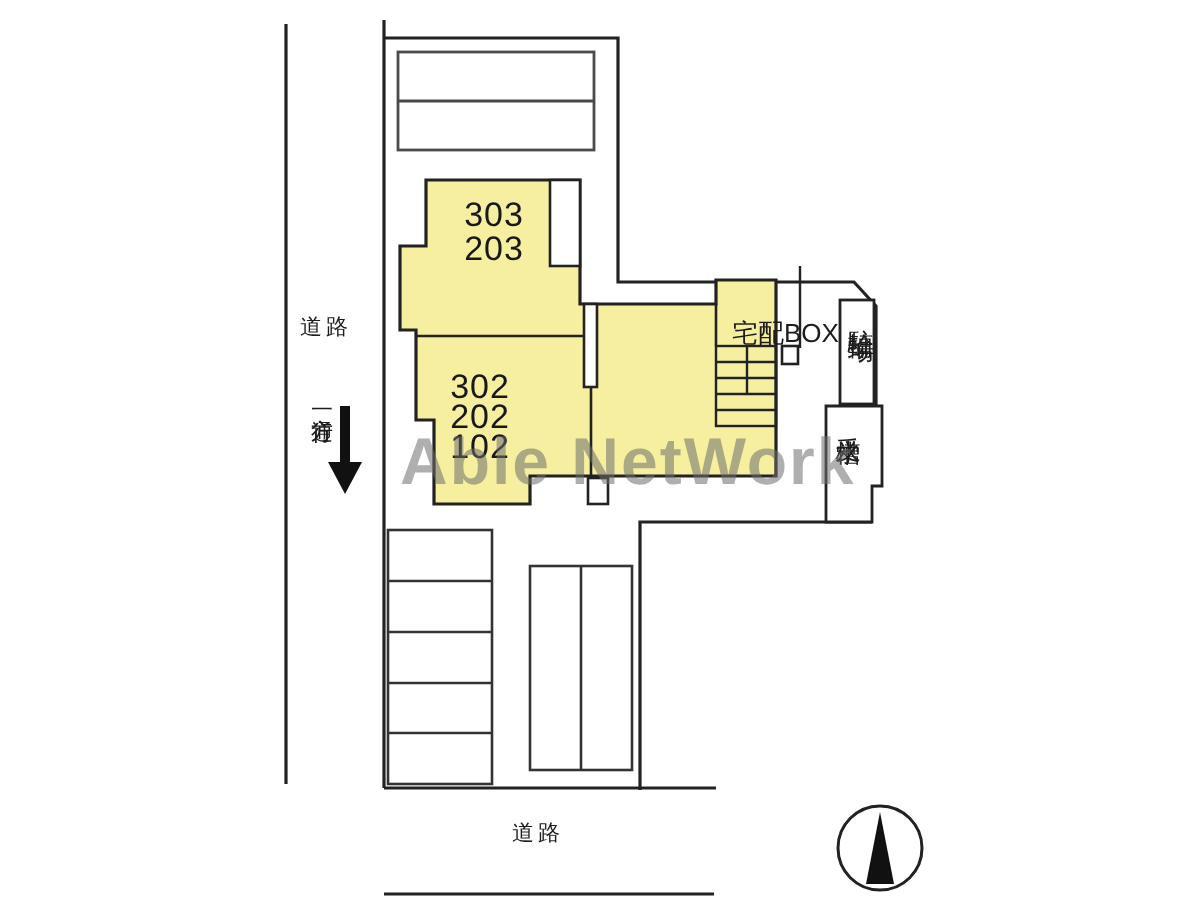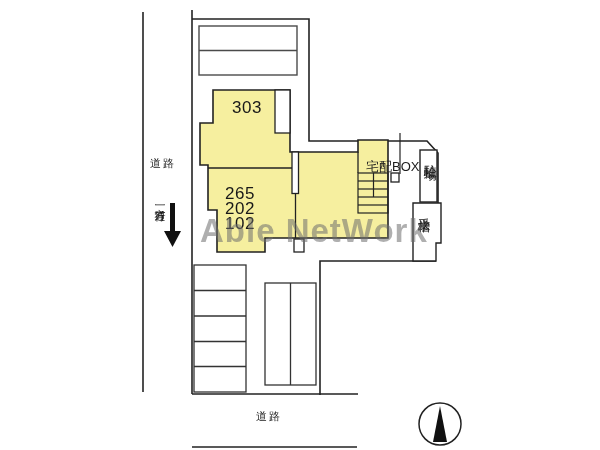--- a/index.html
+++ b/index.html
@@ -101,24 +101,25 @@
       <circle cx="440" cy="424" r="21" fill="#ffffff" stroke="#222" stroke-width="1.5"></circle>
       <polygon points="440,406 433,442 447,442" fill="#111"></polygon>
     </g>
   </svg>
 
   <div class="lbl lbl-road" style="left:150px;top:156px;">道路</div>
   <div class="lbl vert" id="oneway-label" style="left:152px;top:199px;">一方通行</div>
 
   <div class="units tall" style="left:215px;top:99px;">
     <div>303</div>
+    <div>203</div>
   </div>
 
   <div class="units" style="left:208px;top:186px;">
-    <div>265</div>
+    <div>302</div>
     <div>202</div>
     <div>102</div>
   </div>
 
 
   <div class="lbl" id="delivery-label" style="left:366px;top:117px;margin-top:41px;">宅配BOX</div>
   <div class="lbl vert" id="bicycle-label" style="left:421px;top:154px;">駐輪場</div>
   <div class="lbl vert" id="tank-label" style="left:415px;top:208px;">受水槽</div>
 
   <div class="lbl lbl-road" style="left:256px;top:409px;">道路</div>

